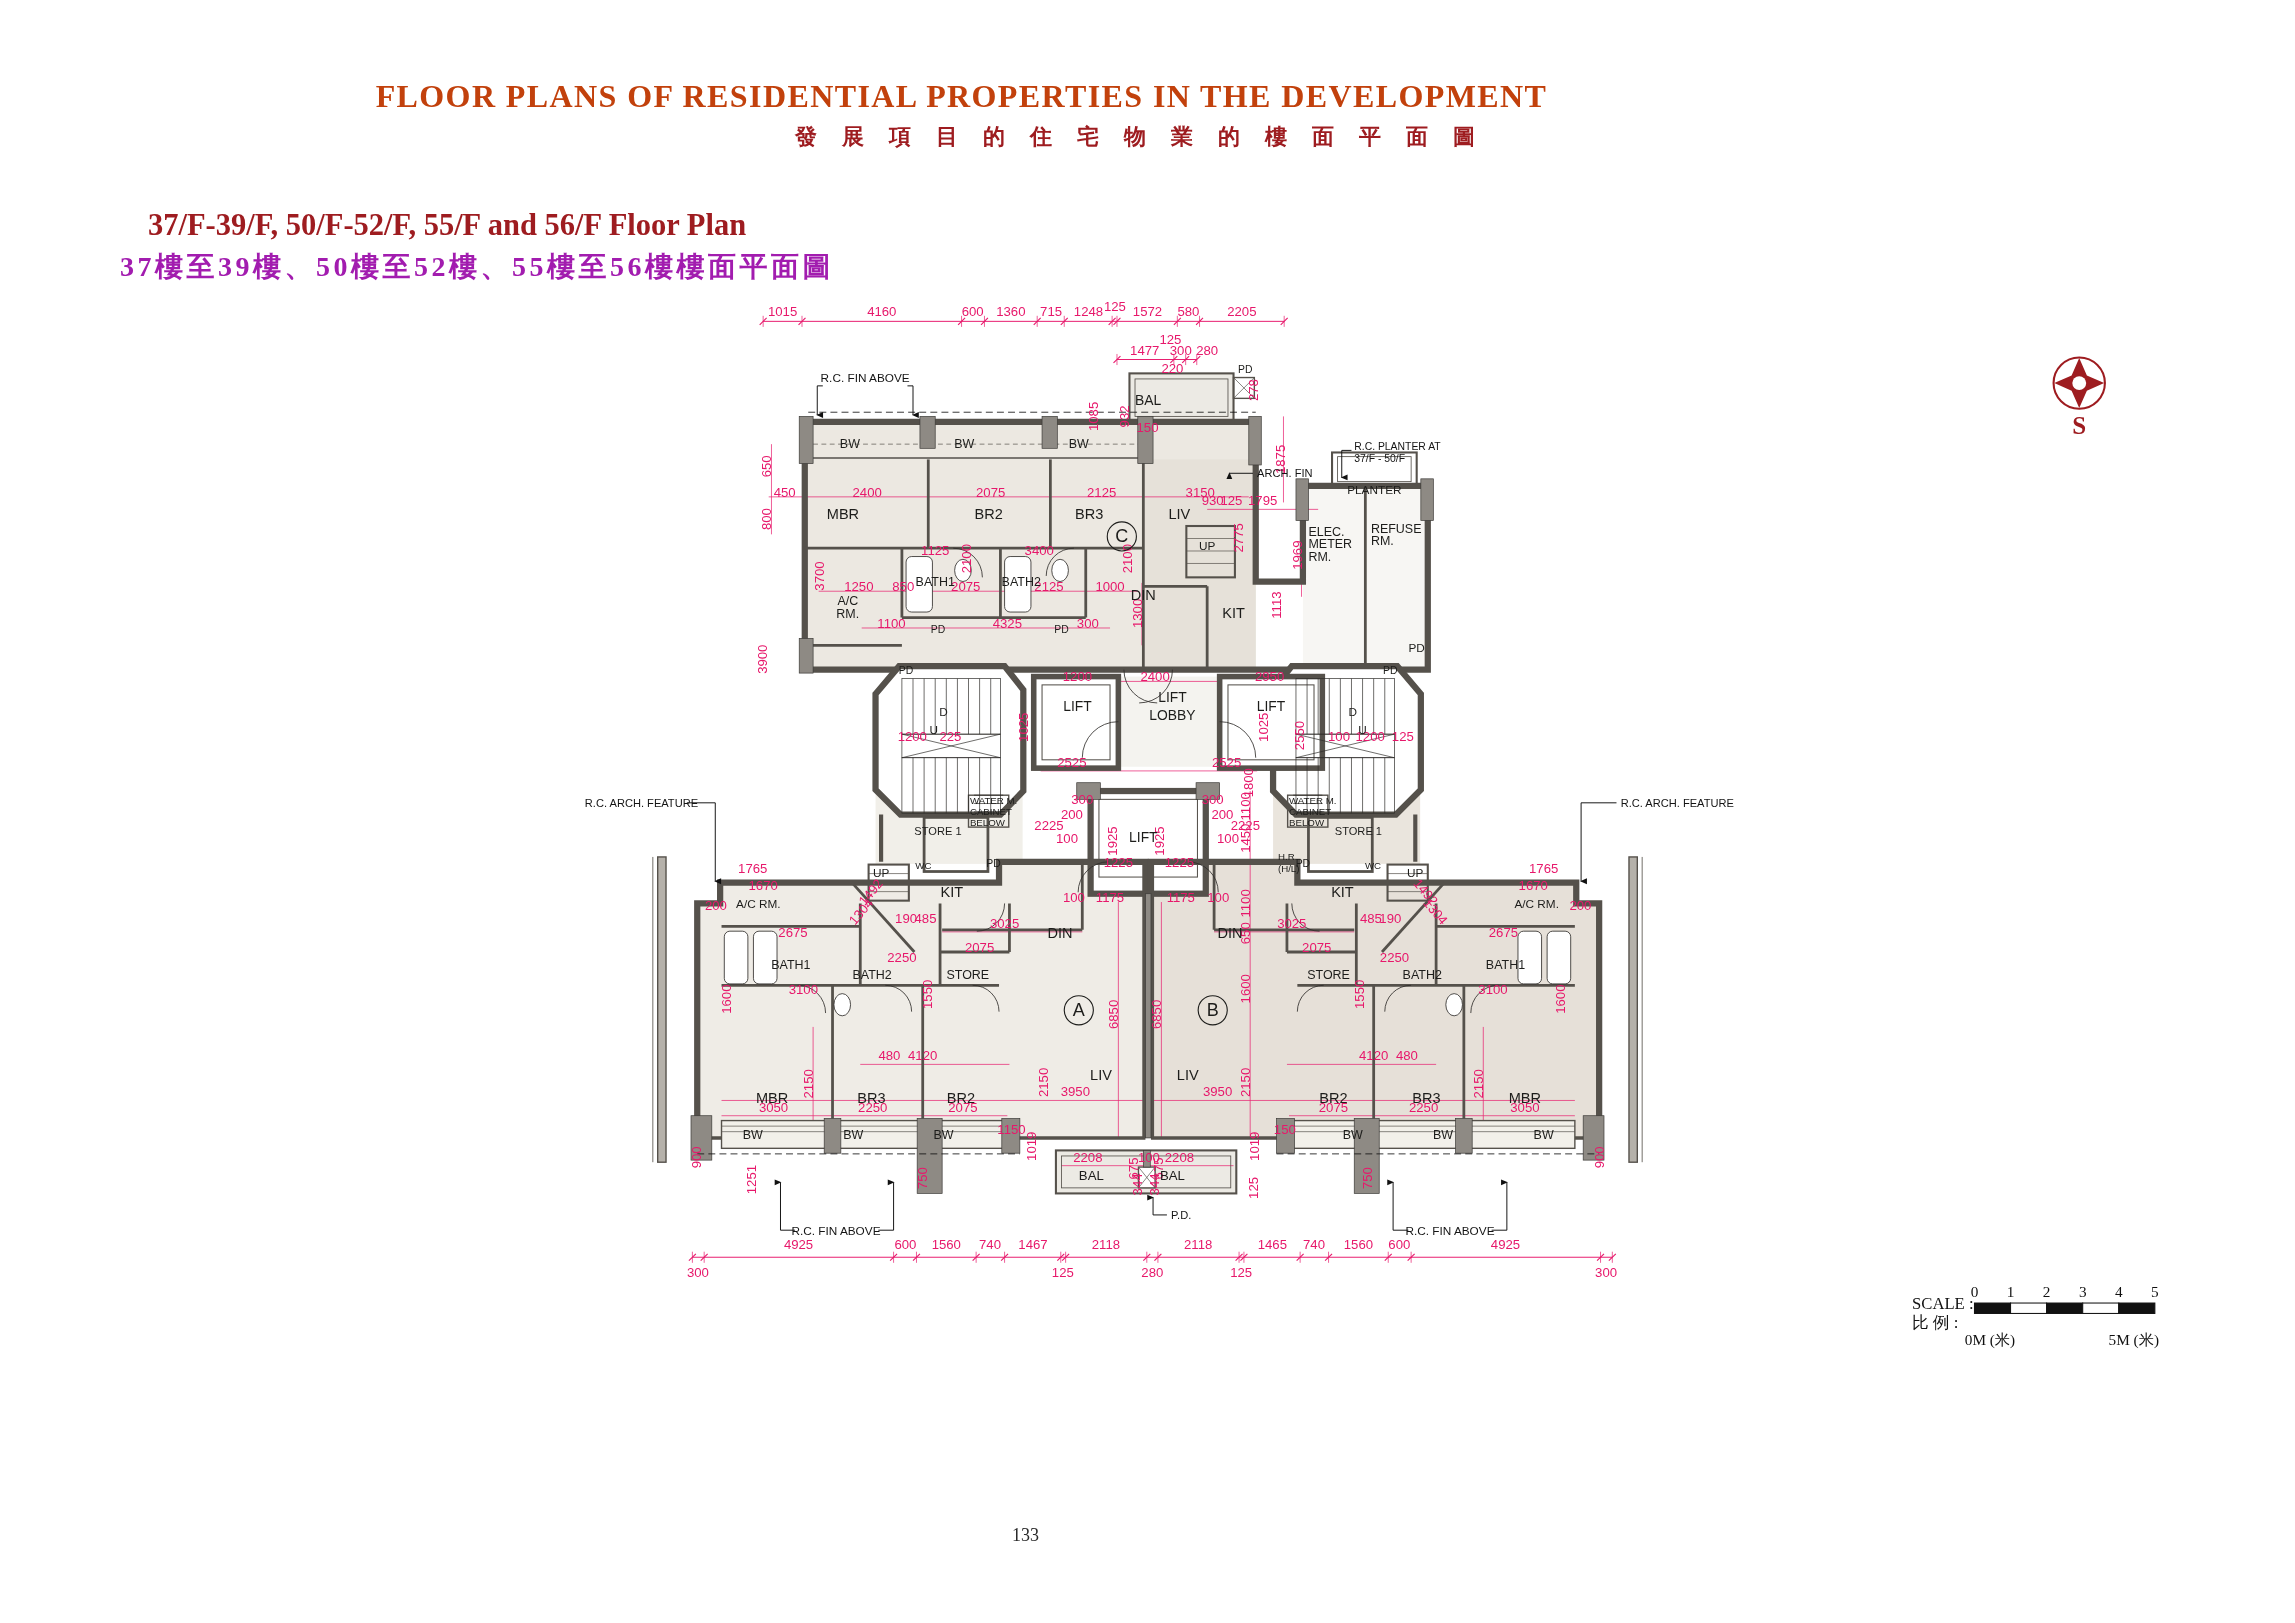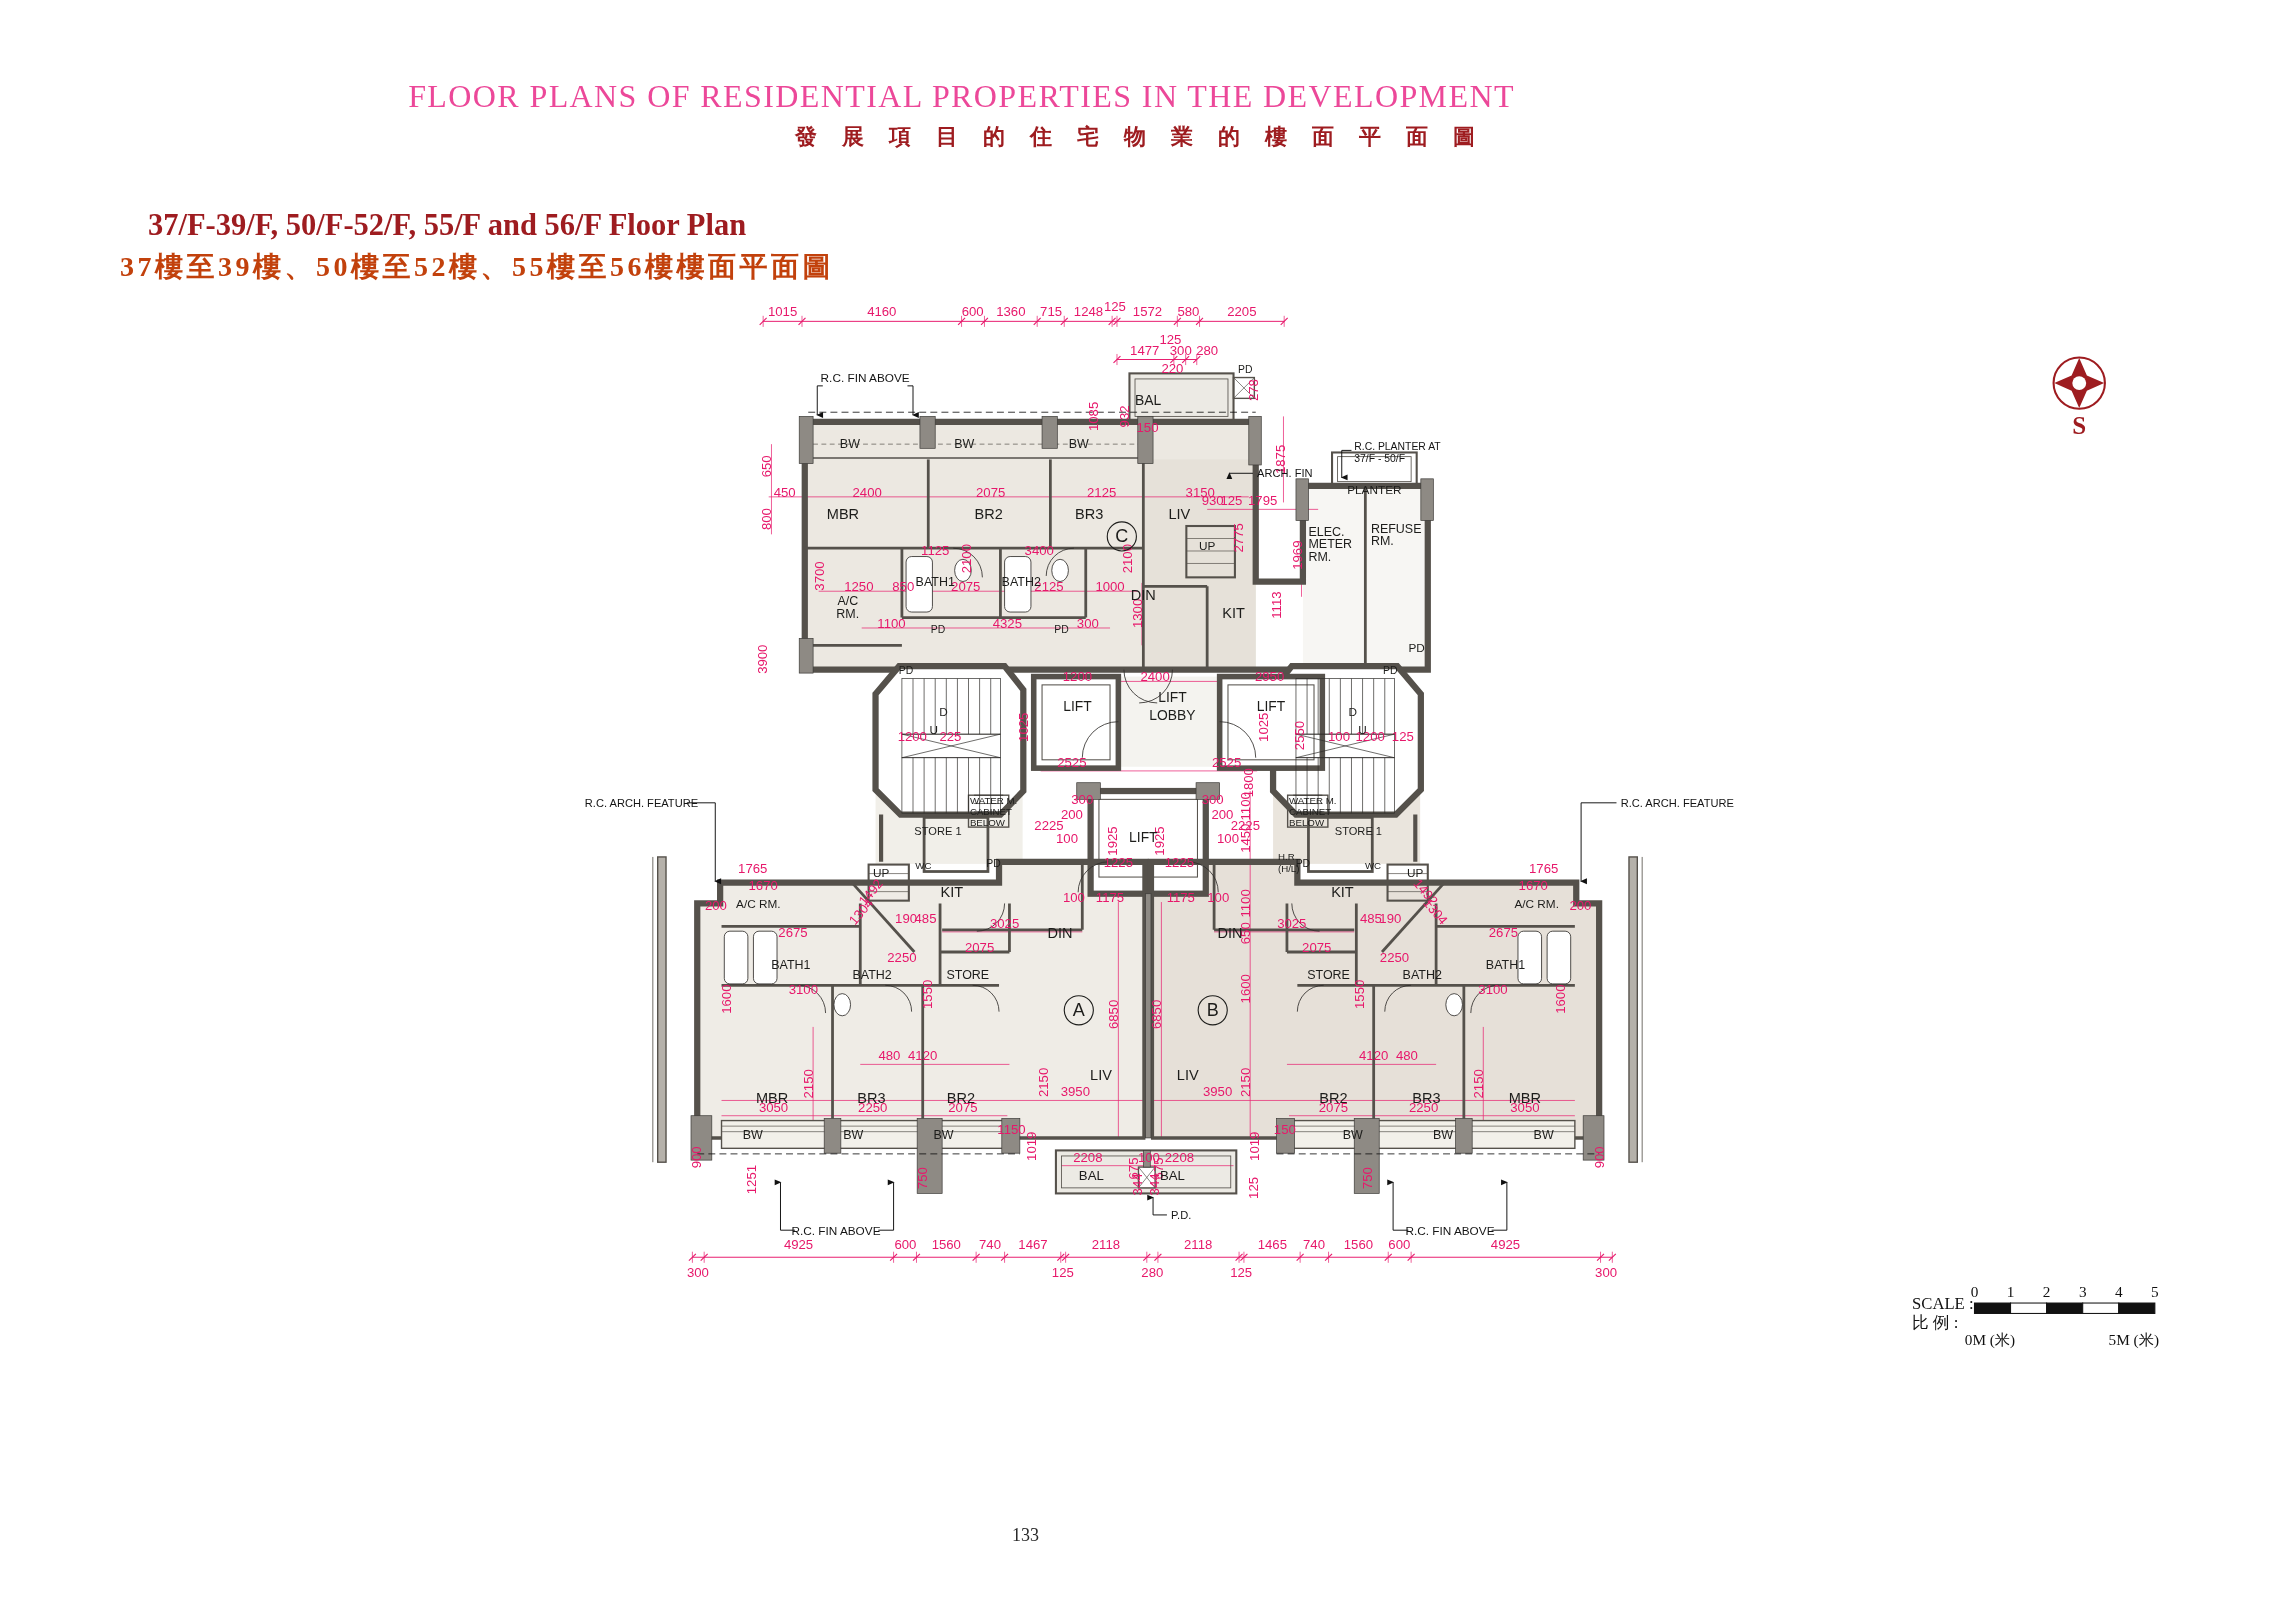--- a/index.html
+++ b/index.html
@@ -1,25 +1,25 @@
 <!DOCTYPE html>
 <html style="font-size:11px"><head>
 <meta charset="utf-8">
 <style>
   html,body{margin:0;padding:0;background:#ffffff;}
   .page{position:relative;width:2295px;height:1623px;background:#ffffff;overflow:hidden;
         font-family:"Liberation Sans",sans-serif;}
   .title-en{position:absolute;left:0;top:78px;width:1923px;text-align:center;
-    font-family:"Liberation Serif",serif;font-weight:normal;font-size:32px;color:#ec4899;letter-spacing:1.4px;}
+    font-family:"Liberation Serif",serif;font-weight:bold;font-size:32px;color:#c2410c;letter-spacing:1.4px;}
   .title-cn{position:absolute;left:0;top:122px;width:2295px;text-align:center;
     font-family:"Liberation Serif",serif;font-weight:bold;font-size:22px;color:#9e1c20;letter-spacing:25px;}
   .sub-en{position:absolute;left:120px;top:208px;
     font-family:"Liberation Serif",serif;font-weight:bold;font-size:30.5px;color:#9e1c20;margin-left:28px;}
   .sub-cn{position:absolute;left:120px;top:248px;
-    font-family:"Liberation Serif",serif;font-weight:bold;font-size:28px;color:#c2410c;letter-spacing:3.5px;}
+    font-family:"Liberation Serif",serif;font-weight:bold;font-size:28px;color:#a21caf;letter-spacing:3.5px;}
   .page-num{position:absolute;left:0;top:1525px;width:2051px;text-align:center;
     font-family:Liberation Serif, serif;font-size:18px;color:#2a2a2a;}
   svg{position:absolute;left:0;top:0;}
   .room{fill:#1d1d1b;font-family:"Liberation Sans",sans-serif;}
   .ann{fill:#141414;font-family:"Liberation Sans",sans-serif;}
   .dim{fill:#e7186b;font-size:19px;font-family:"Liberation Sans",sans-serif;}
   .u{fill:#1d1d1b;font-size:26px;font-family:"Liberation Sans",sans-serif;text-anchor:middle;}
   .scl{fill:#111;font-family:"Liberation Serif",serif;}
 </style>
 </head>

